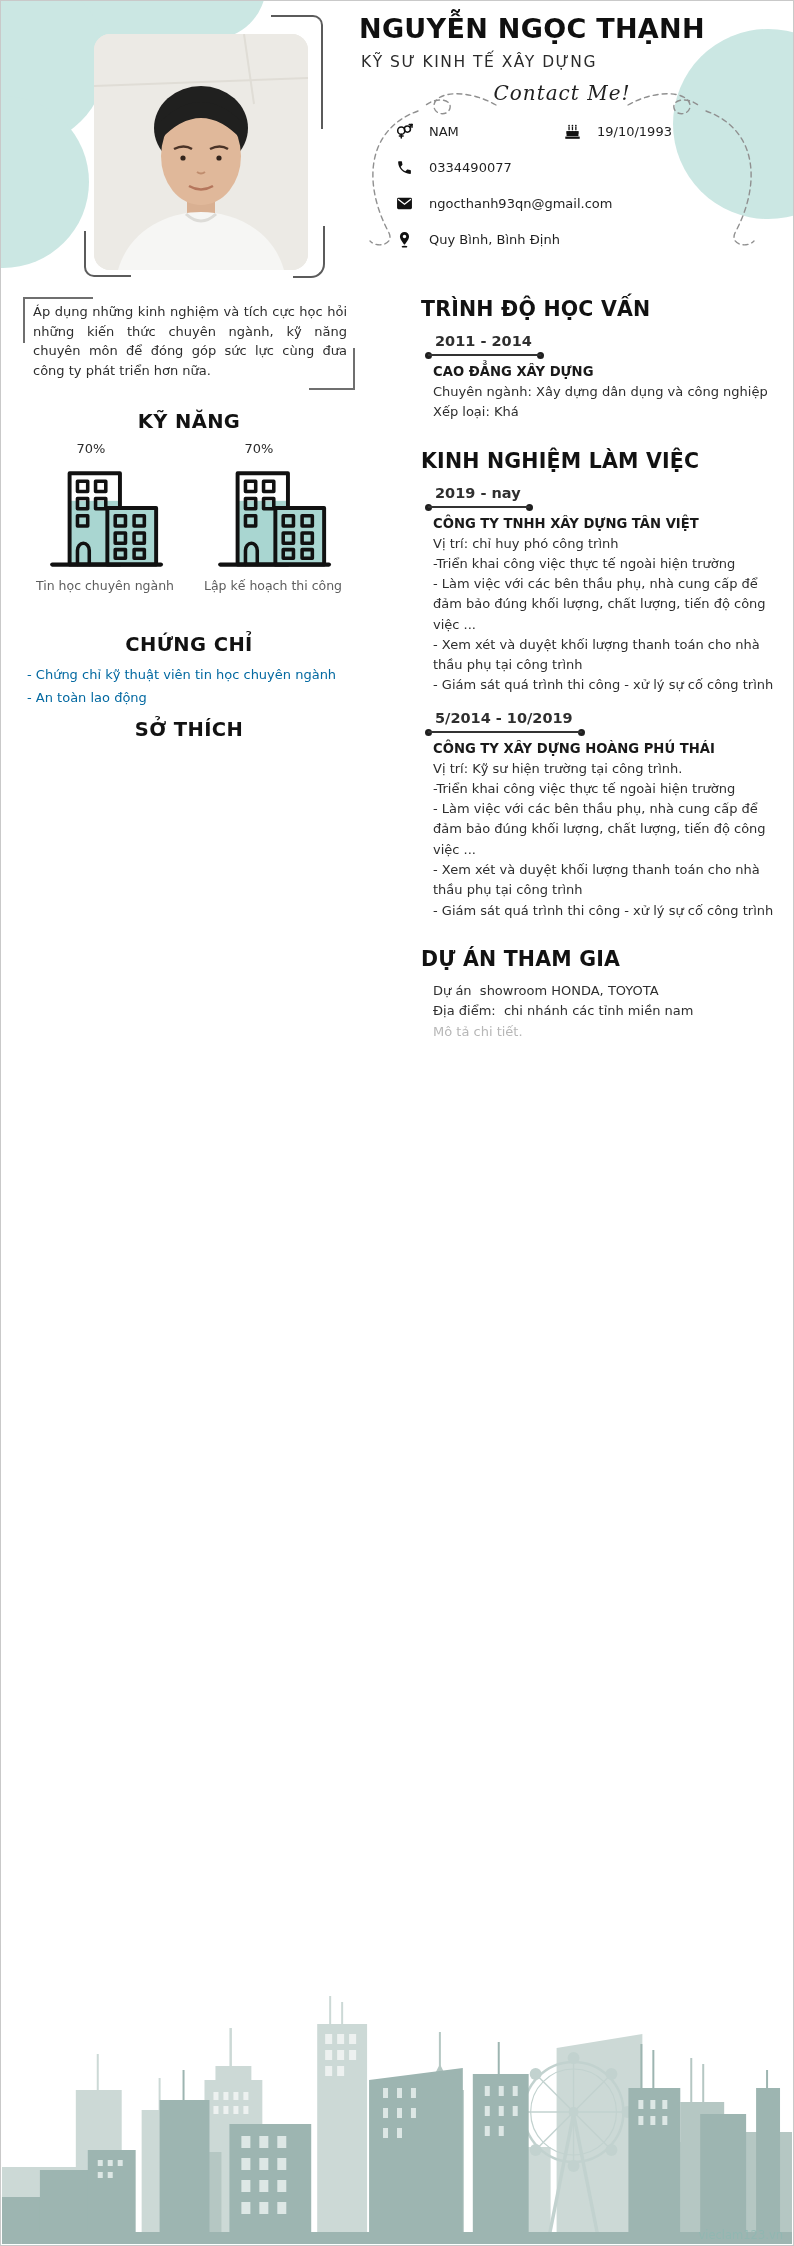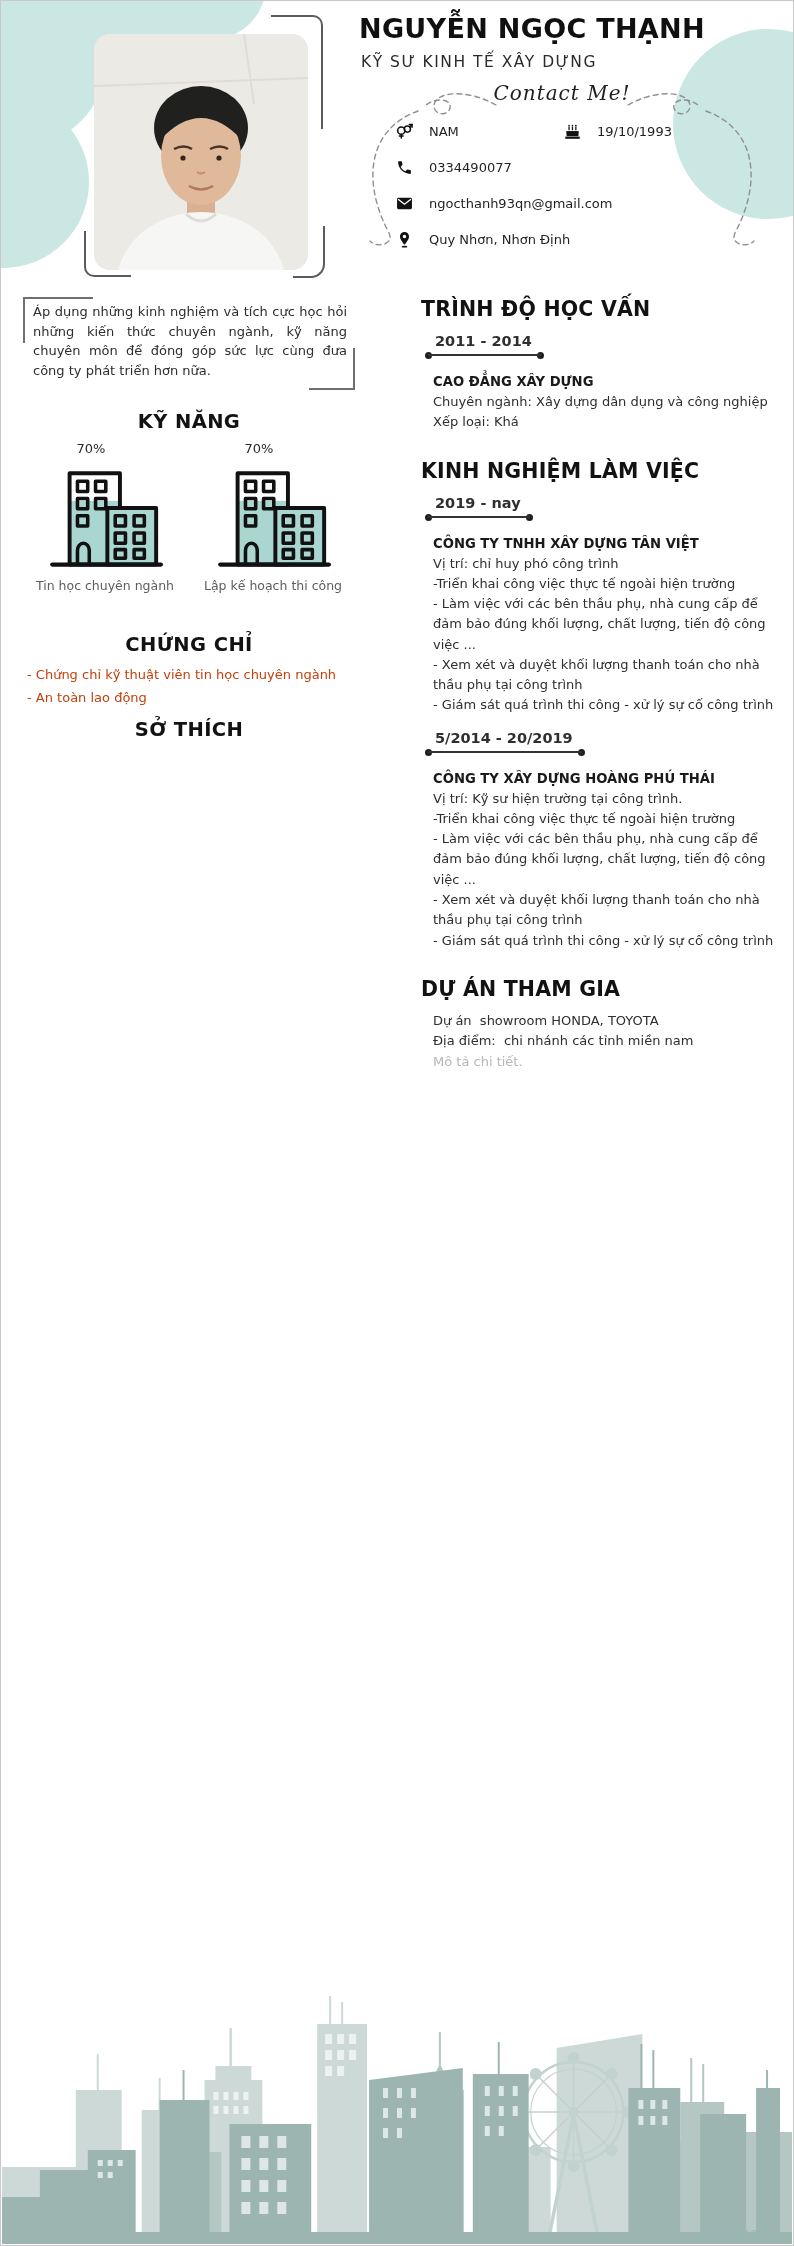--- a/index.html
+++ b/index.html
@@ -40,33 +40,33 @@
   .intro{position:relative;font-size:13px;line-height:1.5;text-align:justify;color:#2e2e2e;padding:5px 8px 4px 10px;}
   .intro-br-tl{position:absolute;left:0;top:0;width:68px;height:44px;border-left:2px solid #6f6f6f;border-top:2px solid #6f6f6f;}
   .intro-br-br{position:absolute;right:0;bottom:-6px;width:44px;height:40px;border-right:2px solid #6f6f6f;border-bottom:2px solid #6f6f6f;}
   .lsec-h{margin:26px 0 8px;text-align:center;font-size:19.5px;font-weight:bold;color:#121212;letter-spacing:.4px;}
   .lsec-h.gap{margin-top:40px;}
   .skills-row{display:flex;justify-content:space-between;padding:0 2px;}
   .skill{width:160px;display:flex;flex-direction:column;align-items:center;}
   .skill-pct{font-size:13px;color:#2a2a2a;transform:translateX(-14px);}
   .skill svg{width:132px;height:118px;}
   .skill-label{margin-top:4px;font-size:12.5px;color:#5d5d5d;text-align:center;}
-  .plain-list{font-size:13px;line-height:1.75;color:#c2410c;padding-left:4px;}
+  .plain-list{font-size:13px;line-height:1.75;color:#0369a1;padding-left:4px;}
 
   
   .right-col{position:absolute;left:420px;top:296px;width:364px;}
   .rsec-h{font-size:20.5px;font-weight:bold;color:#121212;margin:0 0 10px;letter-spacing:.2px;}
   .sec-gap{margin-top:26px;}
   .titem{margin-left:12px;margin-bottom:12px;}
   .period-wrap{margin-bottom:6px;}
   .period{position:relative;display:inline-block;font-weight:bold;font-size:14.5px;color:#2f2f2f;padding:0 4px 9px 2px;}
   .period::after{content:"";position:absolute;left:-5px;right:-5px;bottom:2px;height:2px;background:#333;}
   .pdot{position:absolute;bottom:-1px;width:7px;height:7px;border-radius:50%;background:#1f1f1f;}
   .pdot.l{left:-8px;} .pdot.r{right:-8px;}
-  .org{font-weight:bold;font-size:13.2px;color:#1a1a1a;margin:16px 0 3px;}
+  .org{font-weight:bold;font-size:13.2px;color:#1a1a1a;margin:6px 0 3px;}
   .tline{font-size:13px;line-height:1.56;color:#2e2e2e;white-space:pre-wrap;}
   .muted-link{font-size:13px;color:#b7b7b7;margin-top:3px;cursor:pointer;}
 
   
   .skyline{position:absolute;left:1px;right:1px;bottom:1px;height:252px;}
   .skyline svg{display:block;width:100%;height:100%;}
   .wm{position:absolute;right:10px;bottom:3px;font-size:11.5px;color:#8fb8b2;opacity:.85;}
 </style>
 </head>
 <body>
@@ -156,21 +156,21 @@
           <rect x="1.5" y="4" width="21" height="16" rx="2" fill="#111"></rect>
           <path d="M3 6 l9 7 9-7" stroke="#fff" stroke-width="2" fill="none"></path>
         </svg>
         <span>ngocthanh93qn@gmail.com</span>
       </div>
       <div class="c-item span2">
         <svg viewBox="0 0 24 26">
           <path fill="#111" d="M12 1.5c-3.9 0-7 3.1-7 7 0 5.2 7 12.5 7 12.5s7-7.3 7-12.5c0-3.9-3.1-7-7-7zm0 9.6c-1.45 0-2.6-1.15-2.6-2.6S10.55 5.9 12 5.9s2.6 1.15 2.6 2.6-1.15 2.6-2.6 2.6z"></path>
           <ellipse cx="12" cy="24" rx="4.5" ry="1.3" fill="#111"></ellipse>
         </svg>
-        <span>Quy Nhơn, Nhơn Định</span>
+        <span>Quy Bình, Bình Định</span>
       </div>
     </div>
   </div>
 
   <div class="left-col">
     <div class="intro">
       <span class="intro-br-tl"></span>
       <span class="intro-br-br"></span>
       <span>Áp dụng những kinh nghiệm và tích cực học hỏi những kiến thức chuyên ngành, kỹ năng chuyên môn để đóng góp sức lực cùng đưa công ty phát triển hơn nữa.</span>
     </div>
@@ -268,21 +268,21 @@
       <div class="org">CÔNG TY TNHH XÂY DỰNG TÂN VIỆT</div>
       <div class="tline">Vị trí: chỉ huy phó công trình</div>
       <div class="tline">-Triển khai công việc thực tế ngoài hiện trường</div>
       <div class="tline">- Làm việc với các bên thầu phụ, nhà cung cấp để đảm bảo đúng khối lượng, chất lượng, tiến độ công việc ...</div>
       <div class="tline">- Xem xét và duyệt khối lượng thanh toán cho nhà thầu phụ tại công trình</div>
       <div class="tline">- Giám sát quá trình thi công - xử lý sự cố công trình</div>
     </div>
     <div class="titem">
       <div class="period-wrap">
         <span class="period">
-          <span>5/2014 - 20/2019</span>
+          <span>5/2014 - 10/2019</span>
           <i class="pdot l"></i>
           <i class="pdot r"></i>
         </span>
       </div>
       <div class="org">CÔNG TY XÂY DỰNG HOÀNG PHÚ THÁI</div>
       <div class="tline">Vị trí: Kỹ sư hiện trường tại công trình.</div>
       <div class="tline">-Triển khai công việc thực tế ngoài hiện trường</div>
       <div class="tline">- Làm việc với các bên thầu phụ, nhà cung cấp để đảm bảo đúng khối lượng, chất lượng, tiến độ công việc ...</div>
       <div class="tline">- Xem xét và duyệt khối lượng thanh toán cho nhà thầu phụ tại công trình</div>
       <div class="tline">- Giám sát quá trình thi công - xử lý sự cố công trình</div>

